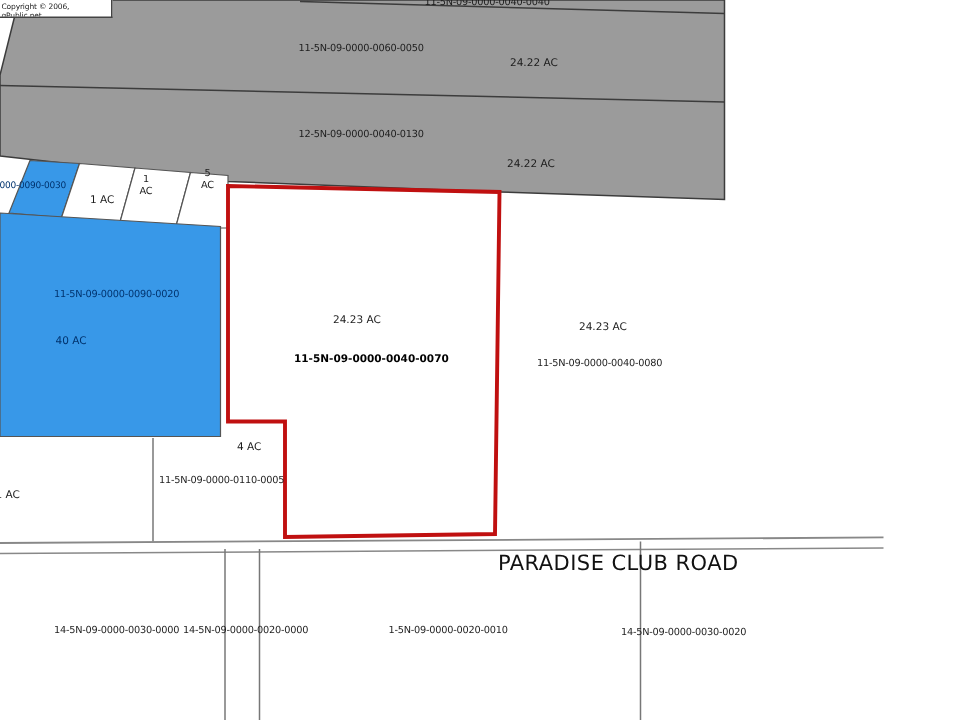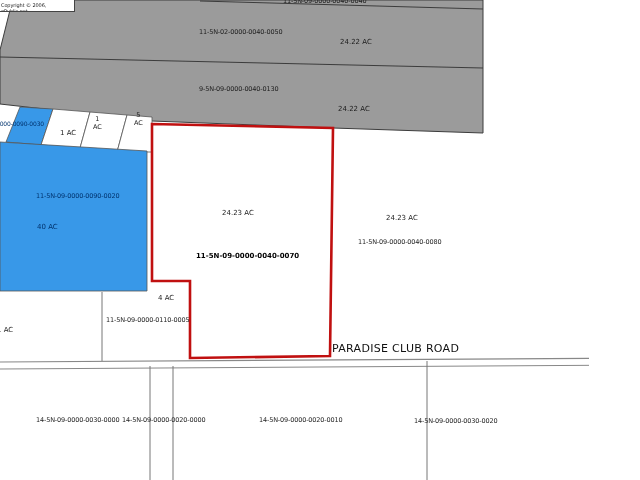--- a/index.html
+++ b/index.html
@@ -3,22 +3,22 @@
 <meta charset="utf-8">
 <style>
   html,body{margin:0;padding:0;background:#fff;}
   #map{position:relative;width:589px;height:480px;background:#ffffff;overflow:hidden;
        font-family:"DejaVu Sans", sans-serif;text-decoration:underline;}
   #geom{position:absolute;left:0;top:0;}
   .lbl{position:absolute;font-size:6.5px;line-height:7.5px;color:#1c1c1c;
        white-space:pre-line;letter-spacing:-0.15px;}
   .ac{font-size:7px;letter-spacing:0;}
   .navy{color:#00336e;}
-  .boldsel{font-weight:bold;color:#000;font-size:7px;letter-spacing:0;margin-top:17px;}
-  .roadlbl{font-size:11px;letter-spacing:0.3px;color:#111;}
+  .boldsel{font-weight:bold;color:#000;font-size:7px;letter-spacing:0;}
+  .roadlbl{font-size:14px;letter-spacing:0.3px;color:#111;margin-top:28px;}
   .center{text-align:center;}
   #copyright-box{position:absolute;left:0;top:0;width:74px;height:11px;background:#fff;
        border-right:1px solid #444;border-bottom:1px solid #444;overflow:hidden;}
   #copyright-box span{position:absolute;left:1px;top:2px;font-size:5px;letter-spacing:-0.1px;color:#222;}
 </style>
 </head>
 <body>
 
 <div id="map">
 
@@ -45,23 +45,23 @@
     <line x1="427" y1="361" x2="427" y2="480" stroke="#777" stroke-width="1"></line>
 
     <polygon points="152,124 333,128 330,356 190,358 190,281 152,281" fill="none" stroke="#c01010" stroke-width="2.6"></polygon>
   </svg>
 
   <div id="copyright-box">
     <span>Copyright © 2006, qPublic.net</span>
   </div>
 
   <div class="lbl" style="left:283px;top:-2px;">11-5N-09-0000-0040-0040</div>
-  <div class="lbl" style="left:199px;top:29px;">11-5N-02-0000-0040-0050</div>
+  <div class="lbl" style="left:199px;top:29px;">11-5N-09-0000-0060-0050</div>
   <div class="lbl ac" style="left:340px;top:39px;">24.22 AC</div>
-  <div class="lbl" style="left:199px;top:86px;">9-5N-09-0000-0040-0130</div>
+  <div class="lbl" style="left:199px;top:86px;">12-5N-09-0000-0040-0130</div>
   <div class="lbl ac" style="left:338px;top:106px;">24.22 AC</div>
 
   <div class="lbl navy" style="left:-4px;top:120px;font-size:6px;">0000-0090-0030</div>
   <div class="lbl ac" style="left:60px;top:130px;">1 AC</div>
   <div class="lbl center" style="left:93px;top:116px;">1
 AC</div>
   <div class="lbl center" style="left:134px;top:112px;">5
 AC</div>
 
   <div class="lbl navy" style="left:36px;top:193px;">11-5N-09-0000-0090-0020</div>
@@ -75,16 +75,16 @@
 
   <div class="lbl ac" style="left:158px;top:295px;">4 AC</div>
   <div class="lbl" style="left:106px;top:317px;">11-5N-09-0000-0110-0005</div>
 
   <div class="lbl ac" style="left:-3px;top:327px;">1 AC</div>
 
   <div class="lbl roadlbl" style="left:332px;top:345px;">PARADISE CLUB ROAD</div>
 
   <div class="lbl" style="left:36px;top:417px;">14-5N-09-0000-0030-0000</div>
   <div class="lbl" style="left:122px;top:417px;">14-5N-09-0000-0020-0000</div>
-  <div class="lbl" style="left:259px;top:417px;">14-5N-09-0000-0020-0010</div>
+  <div class="lbl" style="left:259px;top:417px;">1-5N-09-0000-0020-0010</div>
   <div class="lbl" style="left:414px;top:418px;">14-5N-09-0000-0030-0020</div>
 
 </div>
 
 </body></html>

